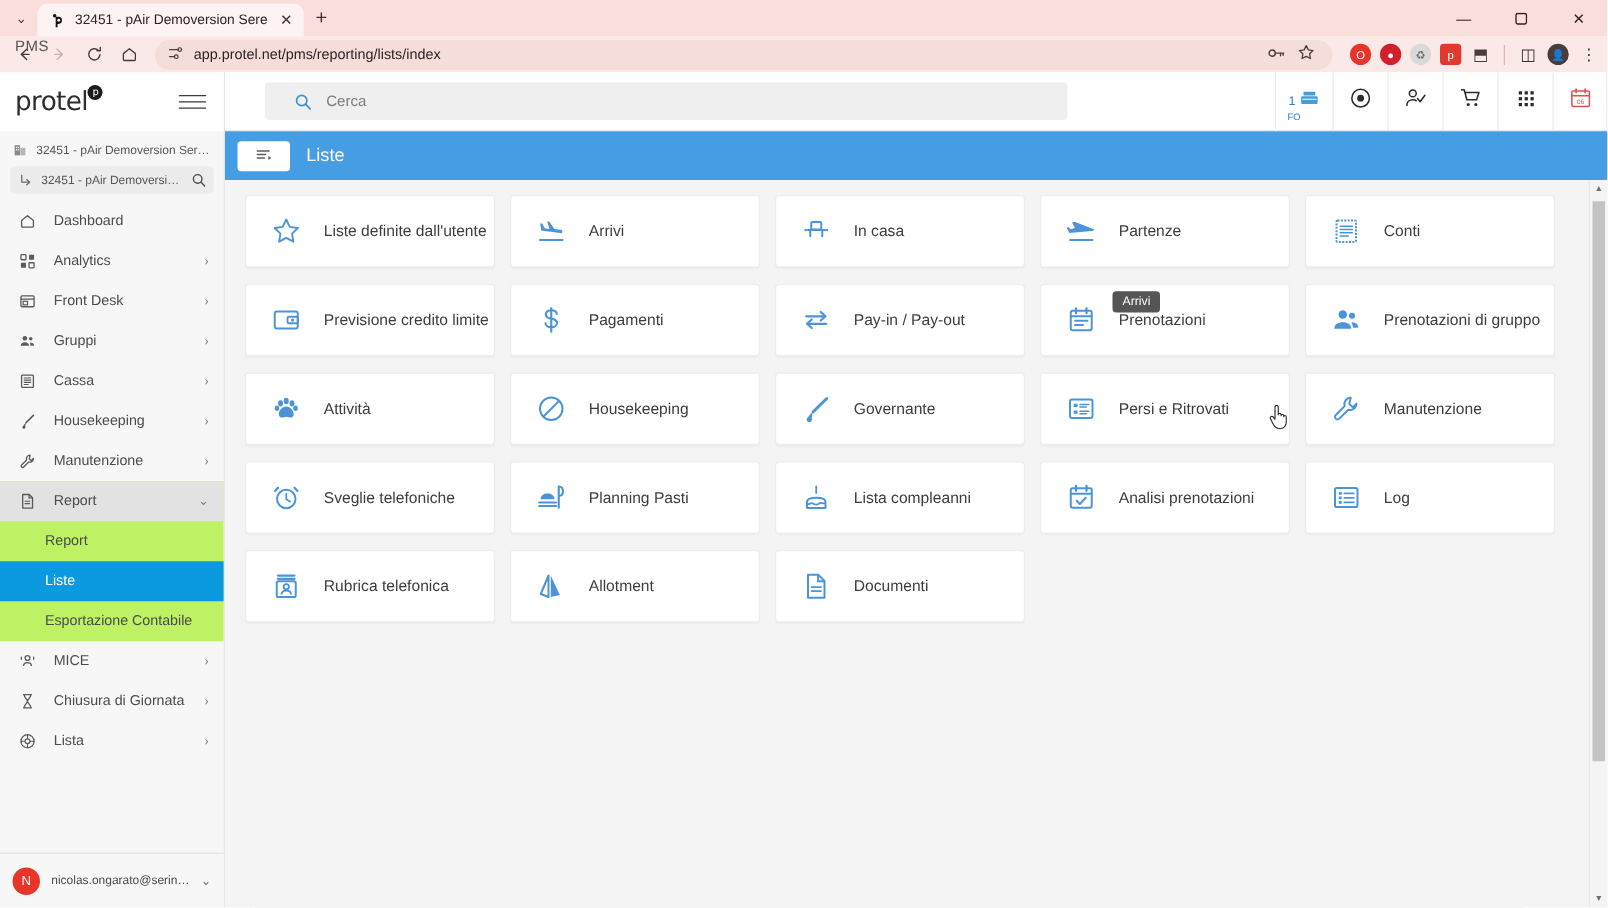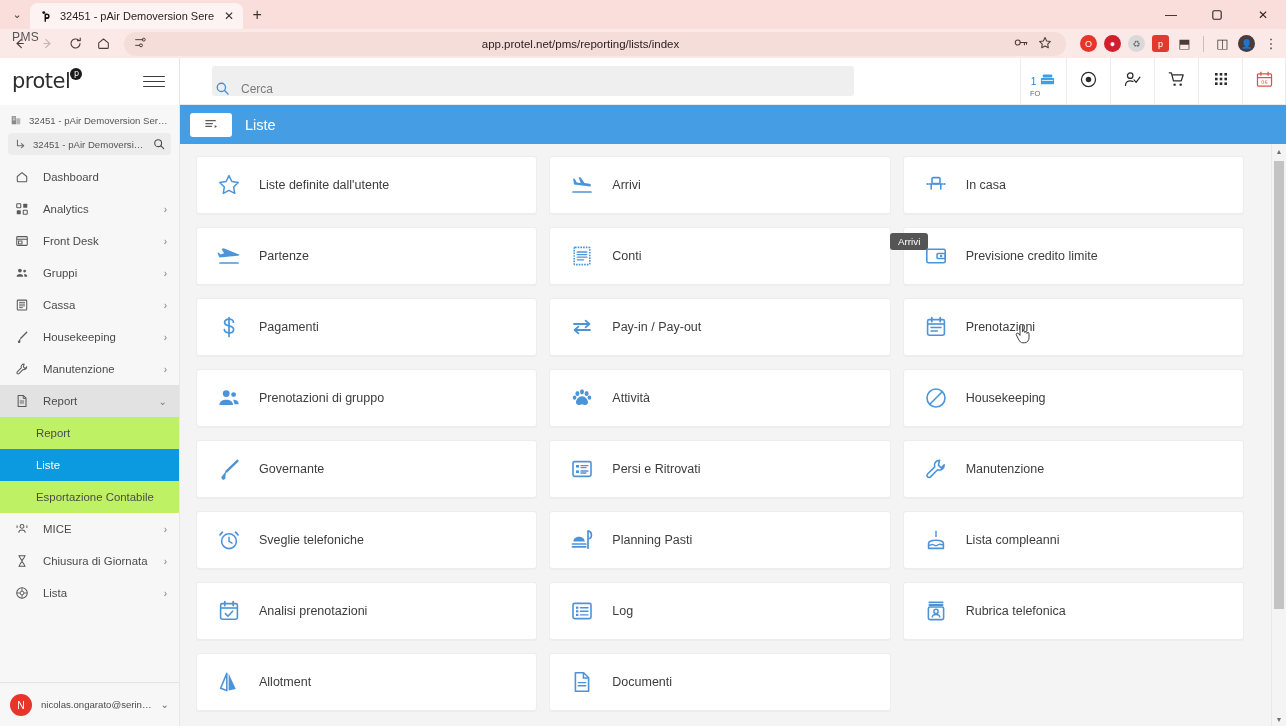--- a/index.html
+++ b/index.html
@@ -83,21 +83,21 @@
     border-radius: 12px;
     display: flex;
     align-items: center;
     padding: 0 10px;
     gap: 8px;
     margin: 0 6px;
     font-size: 11.5px;
     color: #2b2220;
   }
   .omnibox .site-icon { font-size: 10px; color: #4a3c3b; }
-  .omnibox .url { flex: 1 1 auto; white-space: nowrap; overflow: hidden; text-align: center; }
+  .omnibox .url { flex: 1 1 auto; white-space: nowrap; overflow: hidden; }
   .omni-right { display: flex; align-items: center; gap: 9px; padding-right: 4px; }
   .tb-icons { display: flex; align-items: center; gap: 7px; padding-left: 6px; }
   .ext-icon { width: 17px; height: 17px; border-radius: 50%; display: flex;
     align-items: center; justify-content: center; font-size: 9px; color: #fff; cursor: pointer; }
   .tb-sep { width: 1px; height: 16px; background: #d8b9b5; margin: 0 3px; }
   .avatar-btn { width: 17px; height: 17px; border-radius: 50%; background: #4a3c3b; cursor: pointer;
     display:flex;align-items:center;justify-content:center; color:#f2d9d6; font-size:9px;}
   .kebab { width: 18px; display: flex; align-items: center; justify-content: center;
     font-size: 13px; color: #3b3231; cursor: pointer; }
 
@@ -228,23 +228,23 @@
     align-items: center;
     border-bottom: 1px solid #e9e9e9;
   }
   .searchbox {
     margin-left: 32px;
     width: 642px;
     height: 30px;
     background: #efefef;
     border-radius: 3px;
     display: flex;
-    align-items: flex-end;
+    align-items: center;
     gap: 11px;
-    padding: 0 3px;
+    padding: 0 23px;
   }
   .searchbox .sb-ico { color: #3f8fd6; display: flex; }
   .searchbox .sb-ph { font-size: 12px; color: #7b7b7b; }
   .topbar-actions { margin-left: auto; display: flex; align-items: stretch; height: 47px; }
   .tb-action {
     width: 44px;
     display: flex; flex-direction: column;
     align-items: center; justify-content: center;
     border-left: 1px solid #ececec;
     cursor: pointer;
@@ -276,21 +276,21 @@
 
   .content {
     flex: 1 1 auto;
     background: #f4f4f4;
     position: relative;
     overflow: hidden;
     padding: 12px 0 0 0;
   }
   .grid {
     display: grid;
-    grid-template-columns: repeat(3, 1fr);
+    grid-template-columns: repeat(5, 1fr);
     gap: 13px 12px;
     padding: 0 20px 0 16px;
     width: 1084px;
   }
   .card {
     background: #ffffff;
     border: 1px solid #ededed;
     border-radius: 3px;
     height: 58px;
     display: flex;

